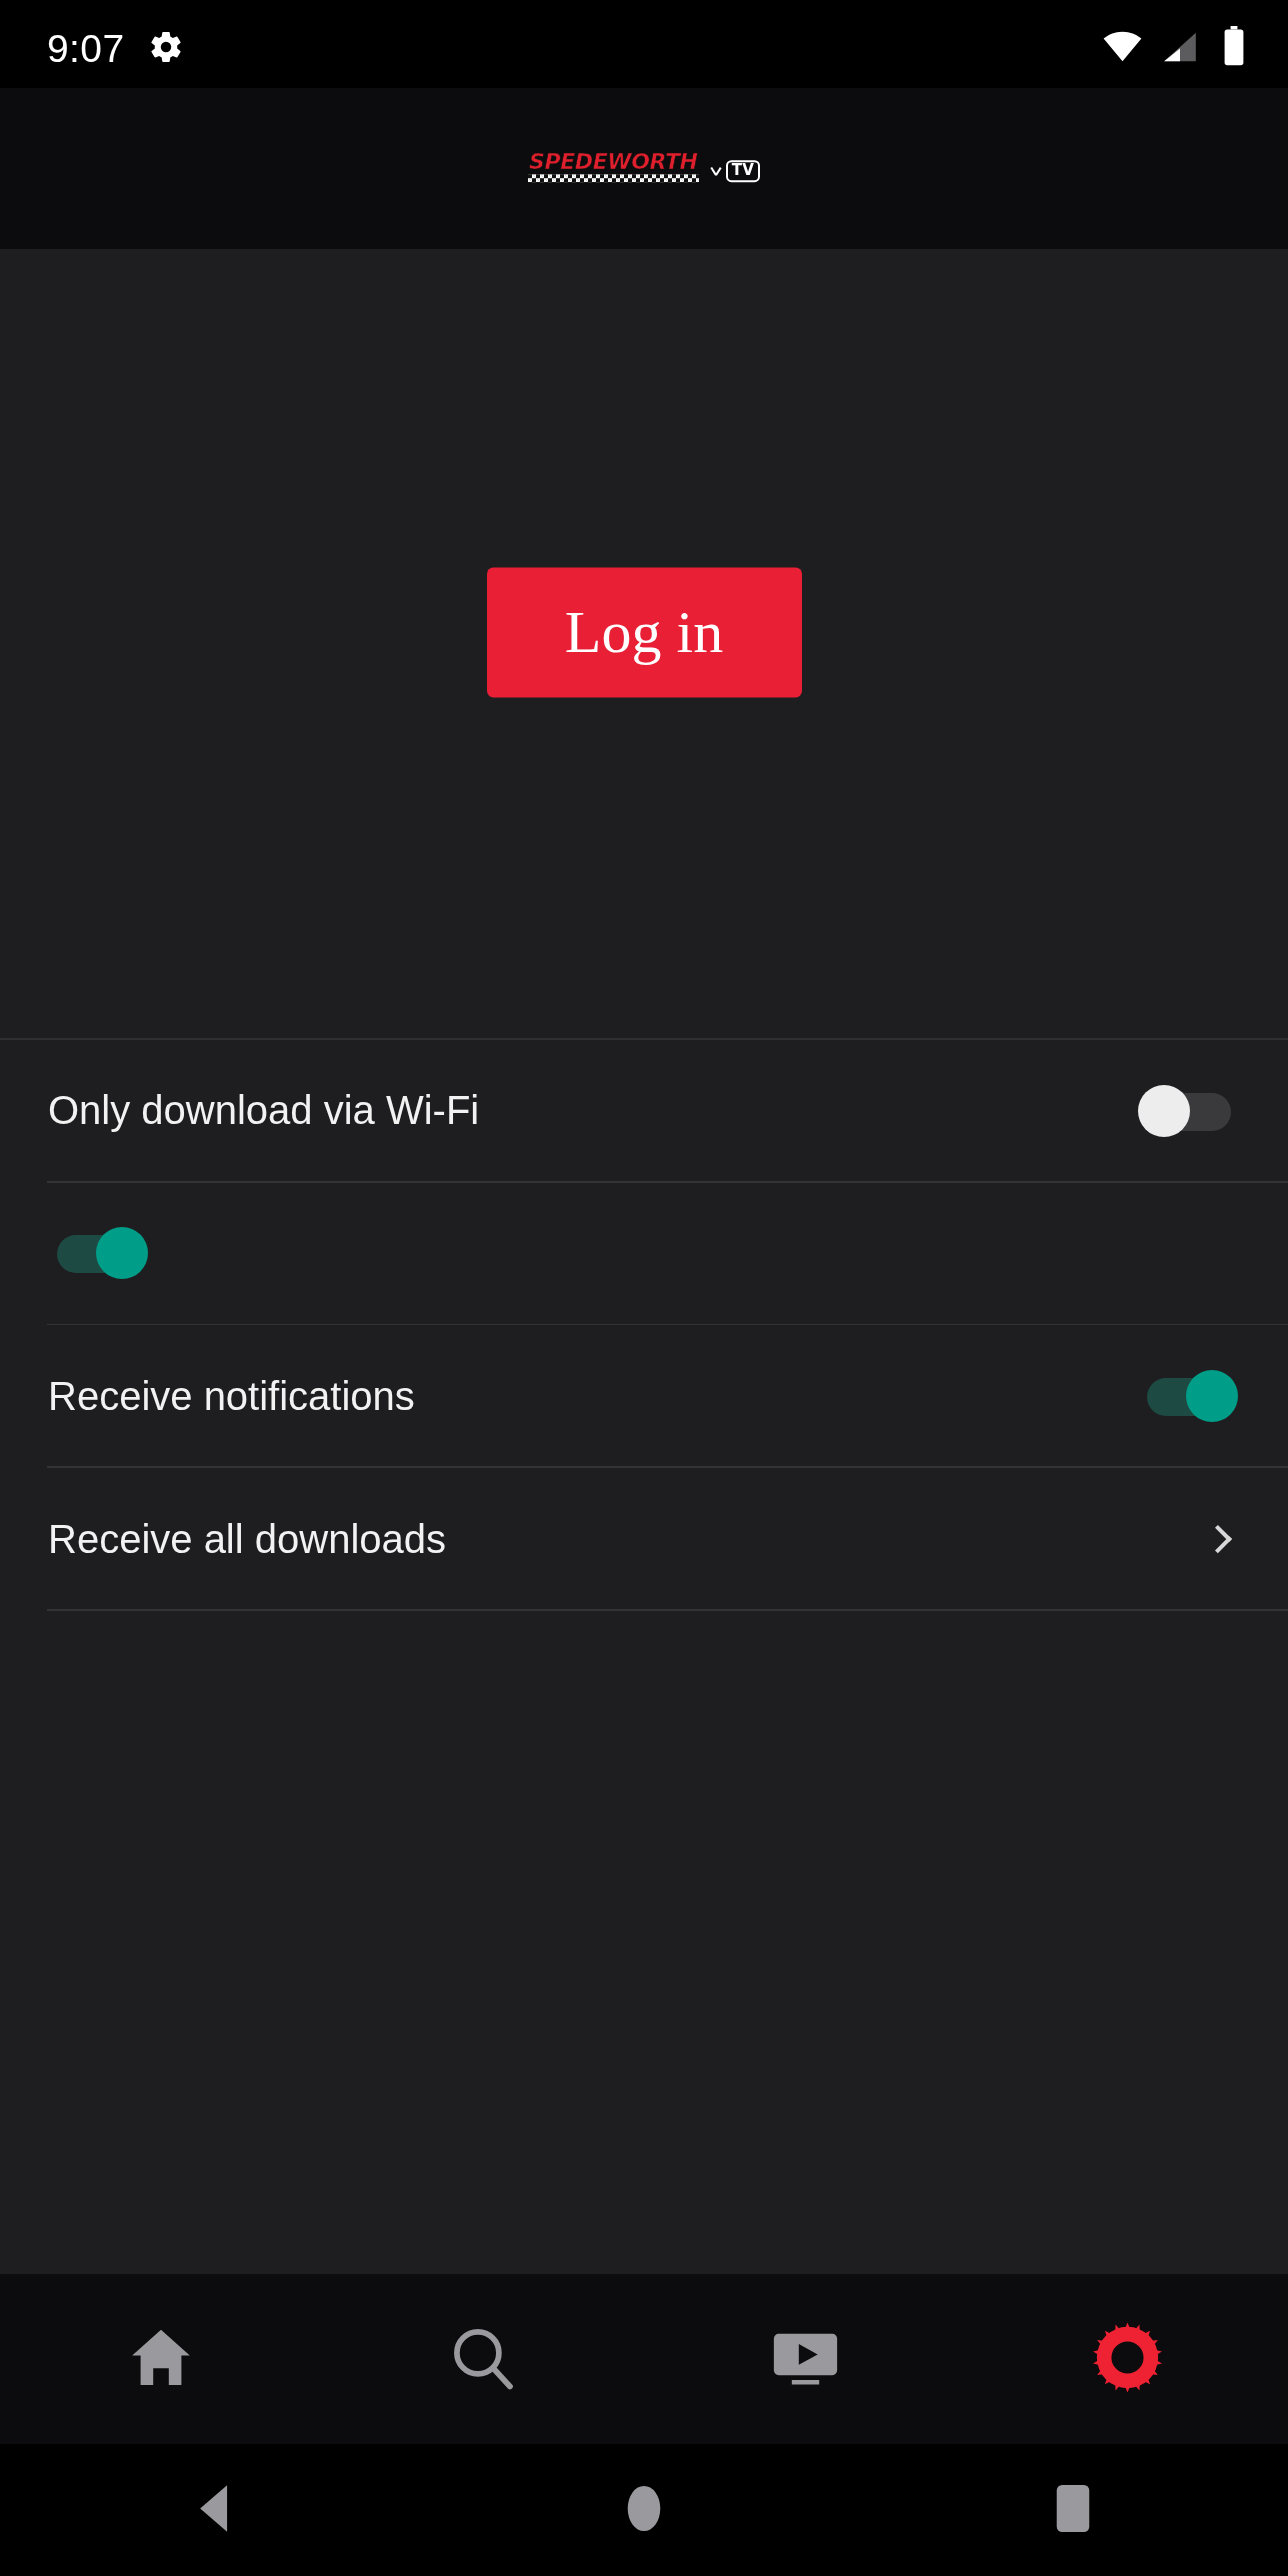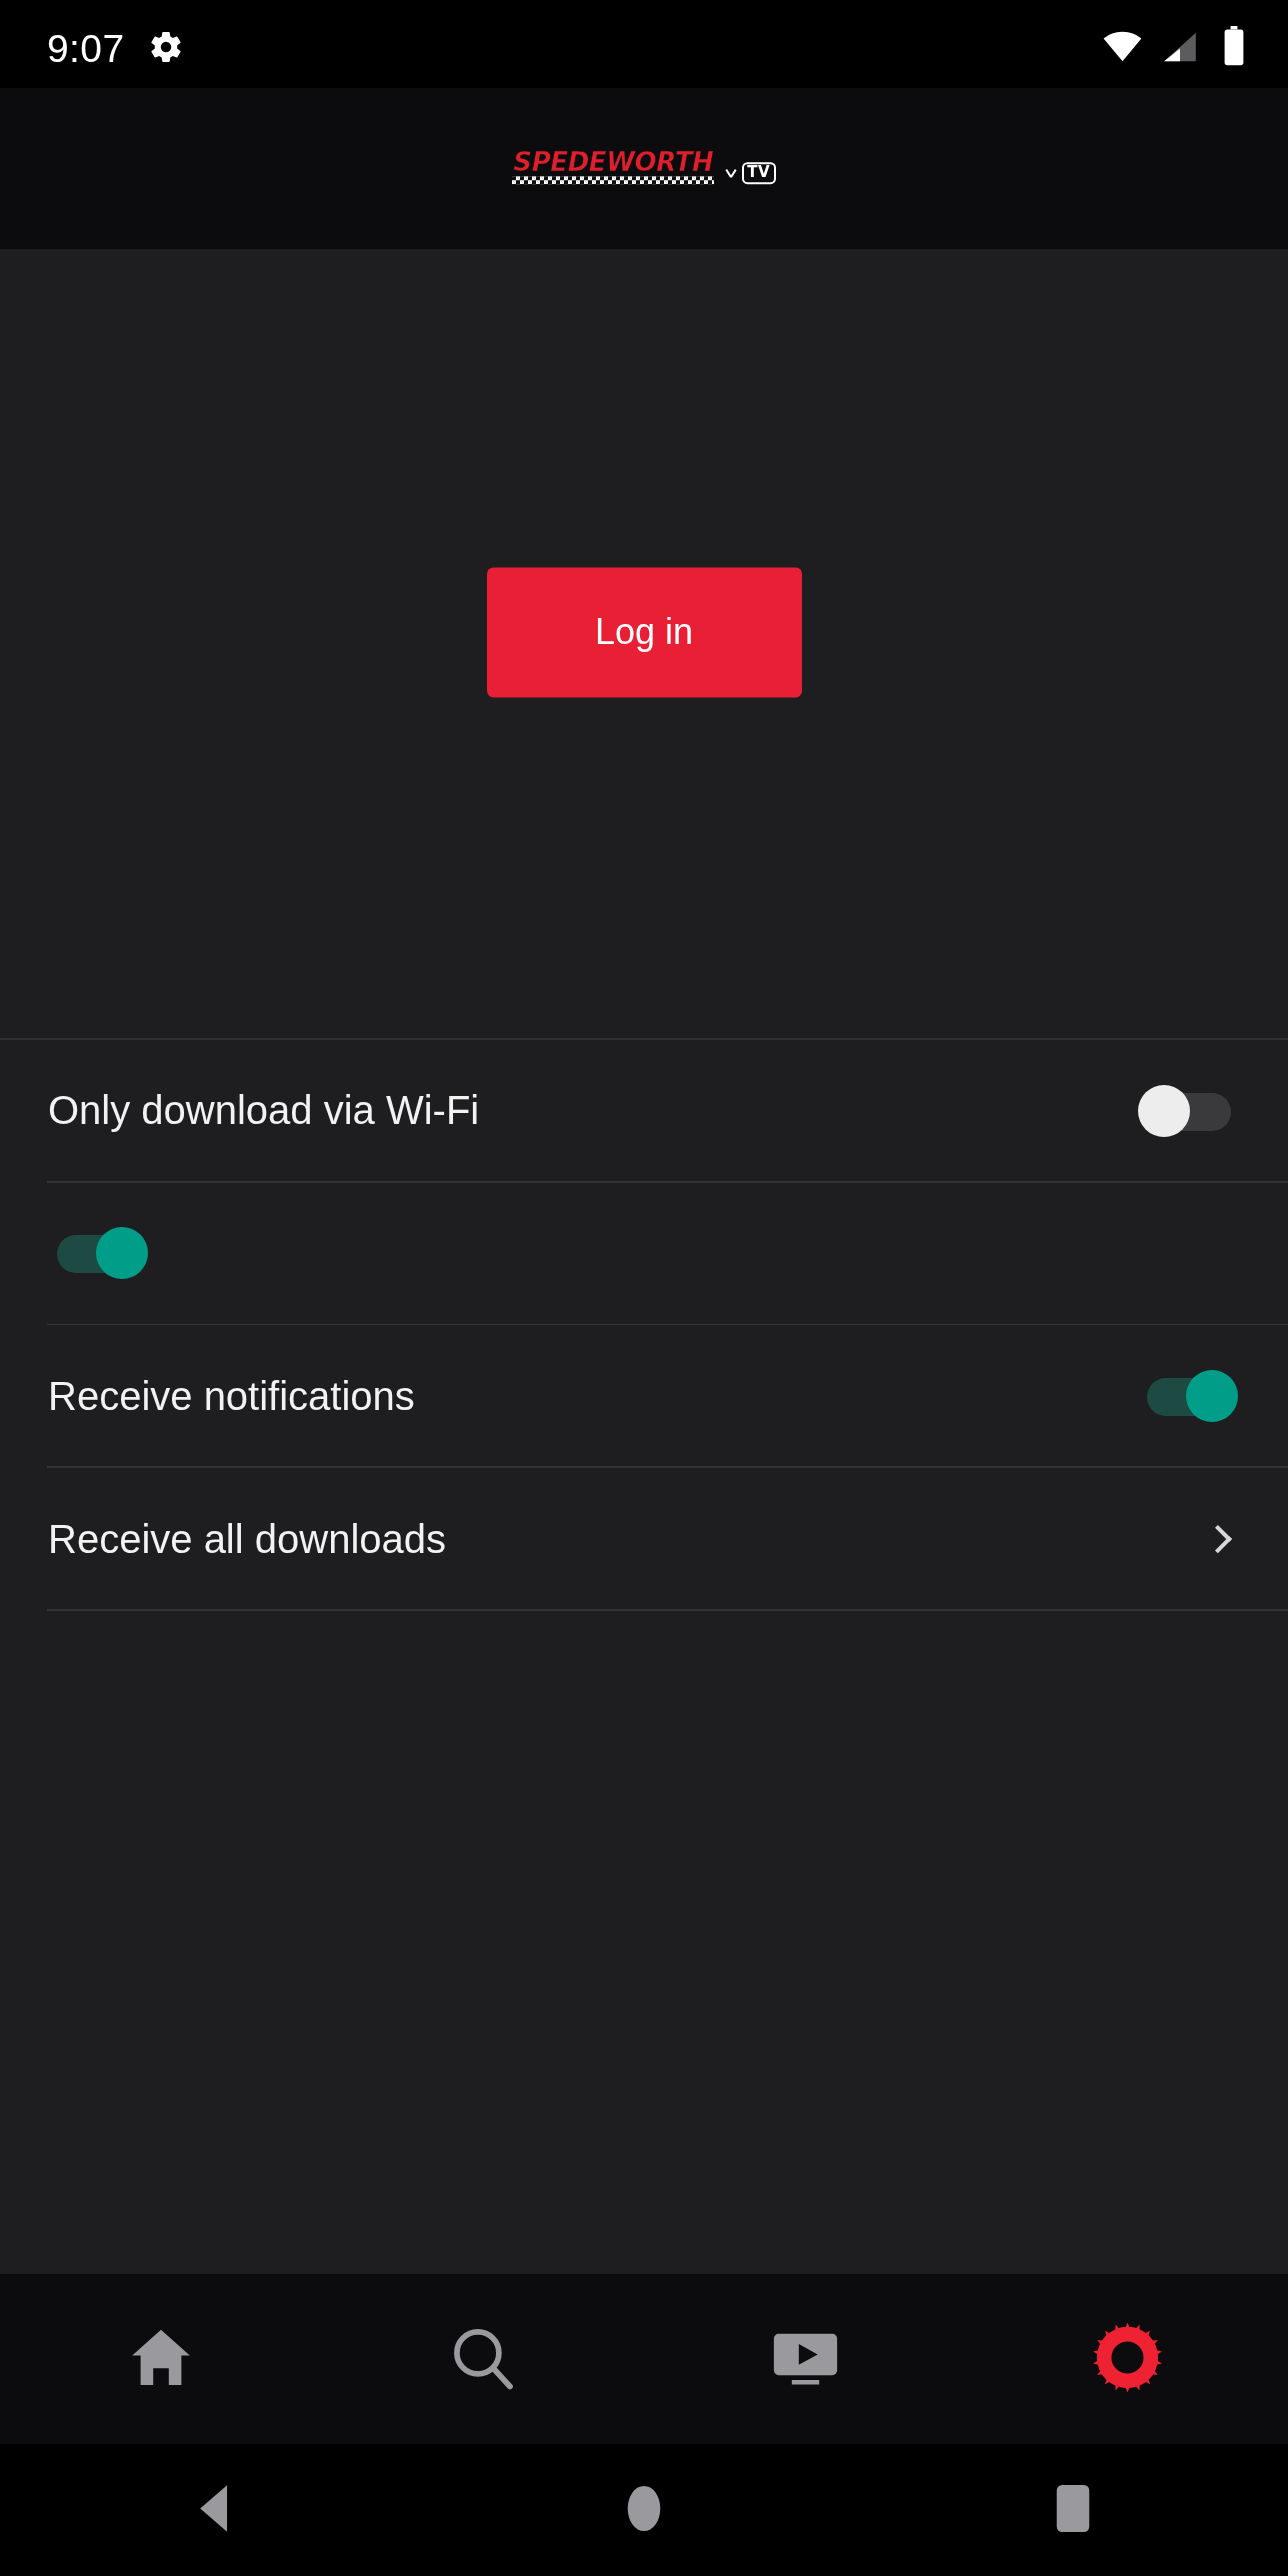--- a/index.html
+++ b/index.html
@@ -25,21 +25,21 @@
   
   .app-header {
     position:absolute; top:88px; left:0; width:1288px; height:161px;
     background:#0c0c0e;
     display:flex; align-items:center; justify-content:center;
   }
   .logo-wrap { display:flex; align-items:flex-end; gap:4.5px; transform:translateY(-1.8px); }
   .logo-word-block { display:flex; flex-direction:column; align-items:flex-start; }
   .logo-word {
     font-family:"DejaVu Sans", sans-serif;
-    font-size:26px; font-weight:bold; font-style:italic;
+    font-size:22px; font-weight:bold; font-style:italic;
     color:#e01f2d; letter-spacing:-0.4px; line-height:1;
     -webkit-text-stroke:0.6px #111;
     padding:0 0.9px;
   }
   .logo-checker {
     width:100%; height:8px; margin-top:1.8px;
     background-image:
       linear-gradient(45deg,#fff 25%,transparent 25%,transparent 75%,#fff 75%),
       linear-gradient(45deg,#fff 25%,transparent 25%,transparent 75%,#fff 75%);
     background-size:8px 8px;
@@ -61,22 +61,22 @@
 
   
   .login-area {
     position:absolute; top:249px; left:0; width:1288px; height:790px;
     background:#1e1e20;
     display:flex; align-items:center; justify-content:center;
   }
   .login-btn {
     width:315px; height:130px; border:none; border-radius:6.3px;
     background:#e81f35; color:#ffffff;
-    font-family:Liberation Sans, sans-serif;
-    font-size:36px; line-height:1;
+    font-family:Liberation Serif, serif;
+    font-size:60px; line-height:1;
     cursor:pointer; transform:translateY(-11.6px);
   }
 
   
   .settings-list { position:absolute; top:1038px; left:0; width:1288px; background:#1e1e20; }
   .divider-full { width:1288px; height:1.8px; background:#2f2f32; }
   .divider-inset { margin-left:47px; width:1241px; height:1.8px; background:#333336; }
   .setting-row {
     height:141px; width:1288px;
     display:flex; align-items:center; justify-content:space-between;

